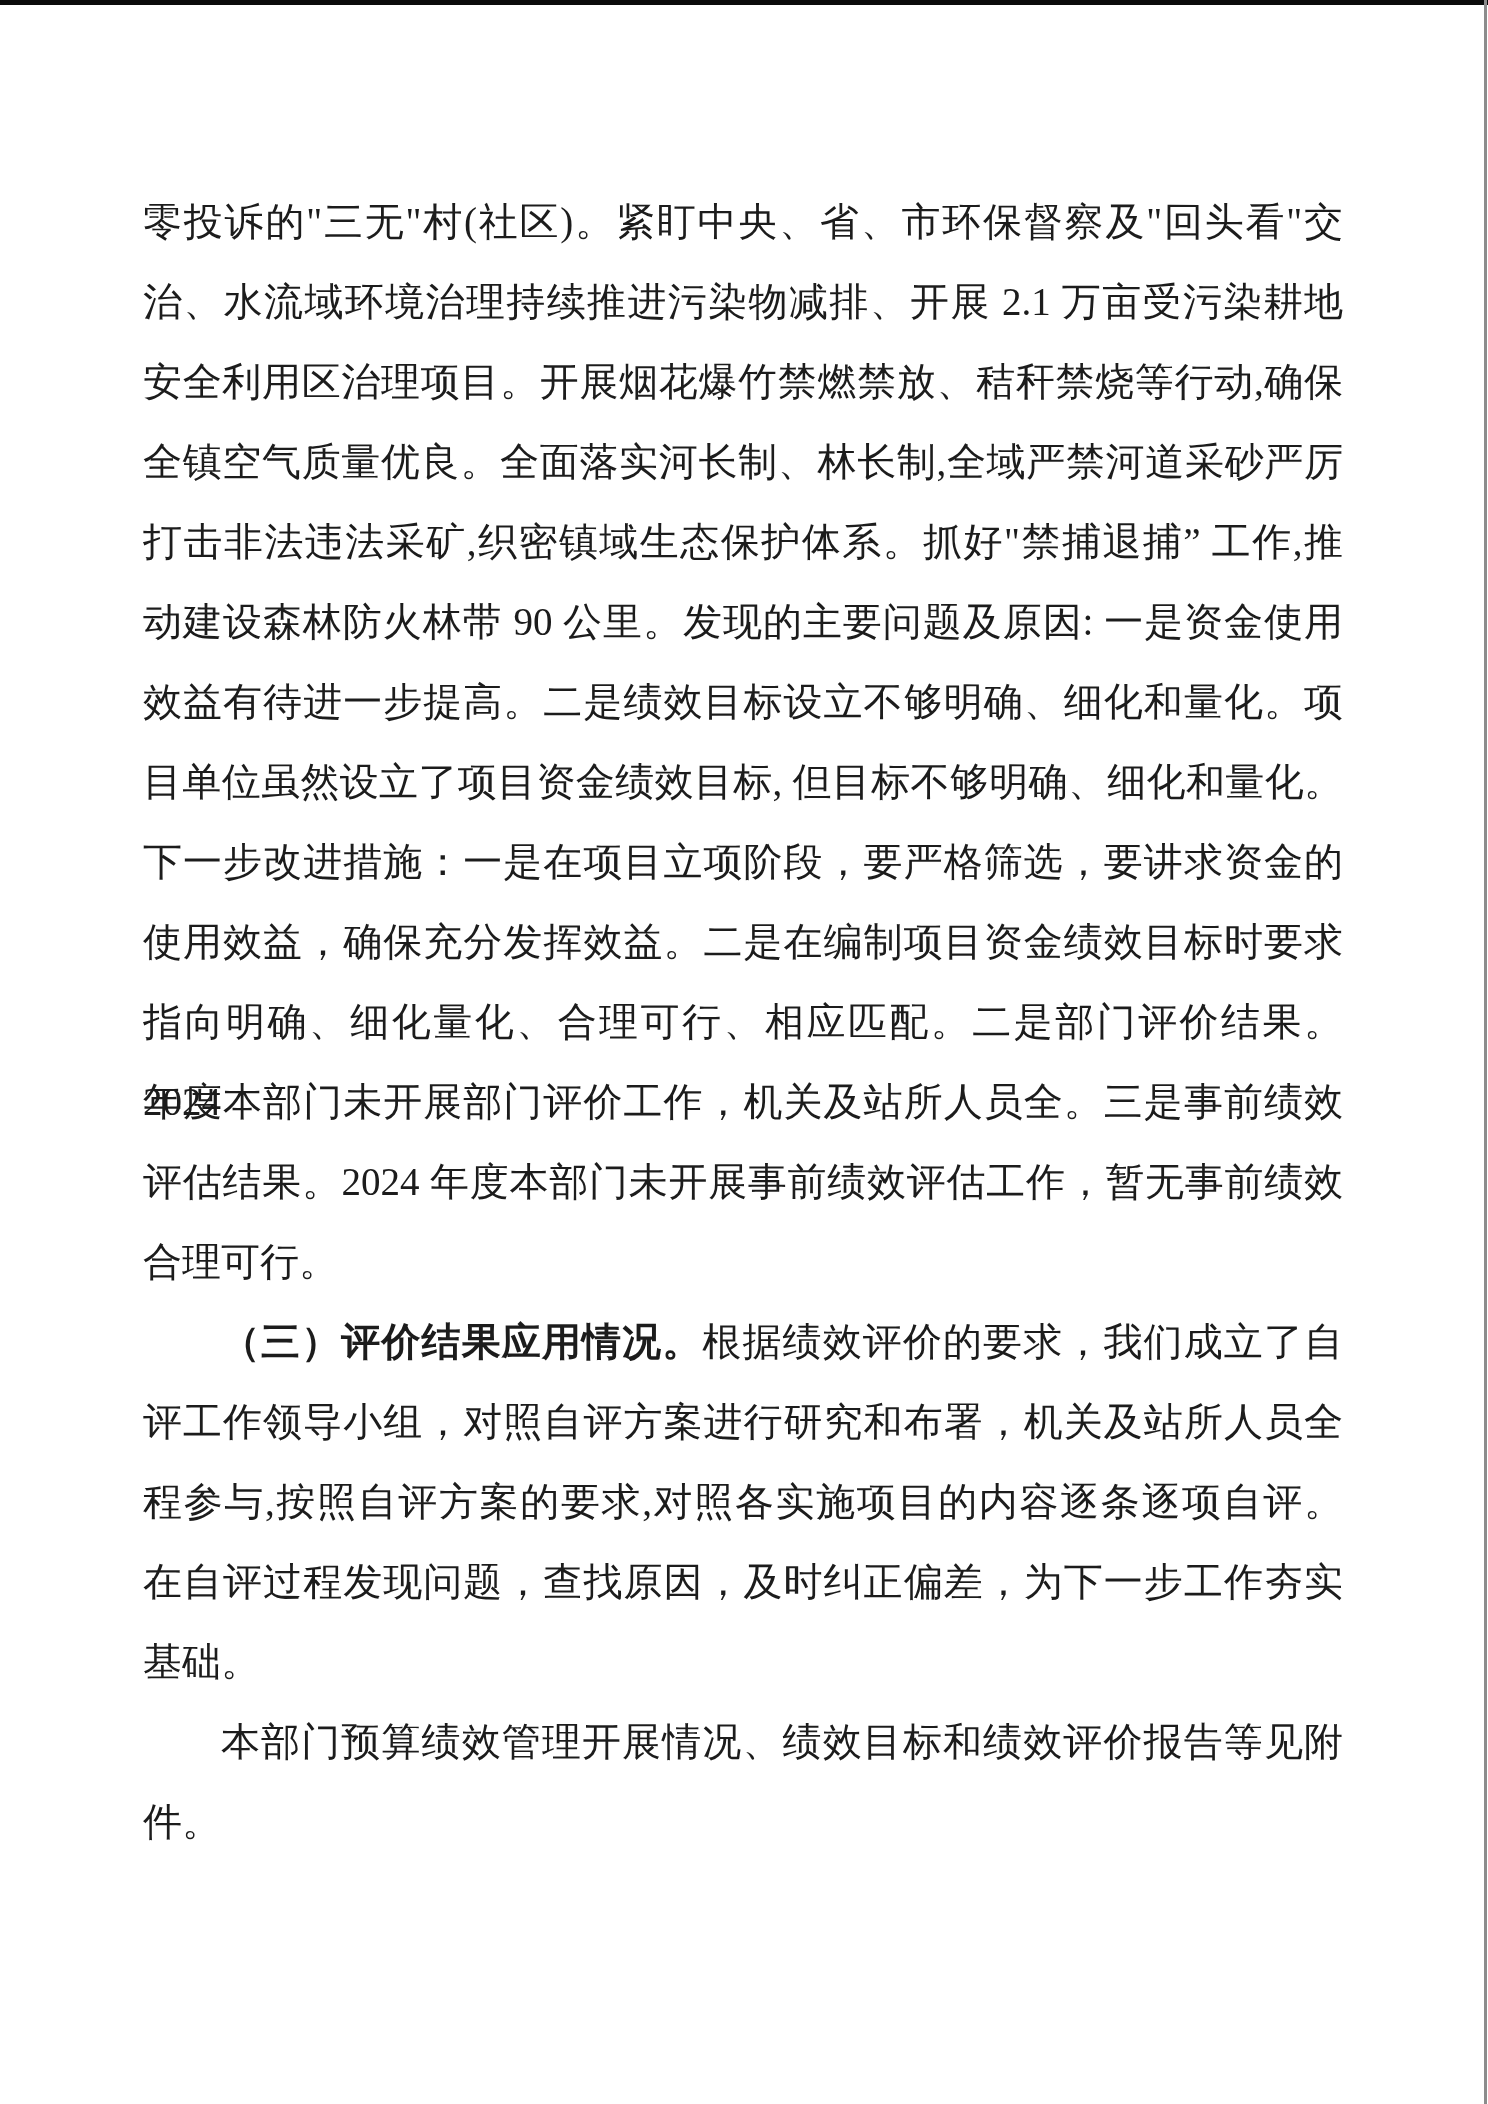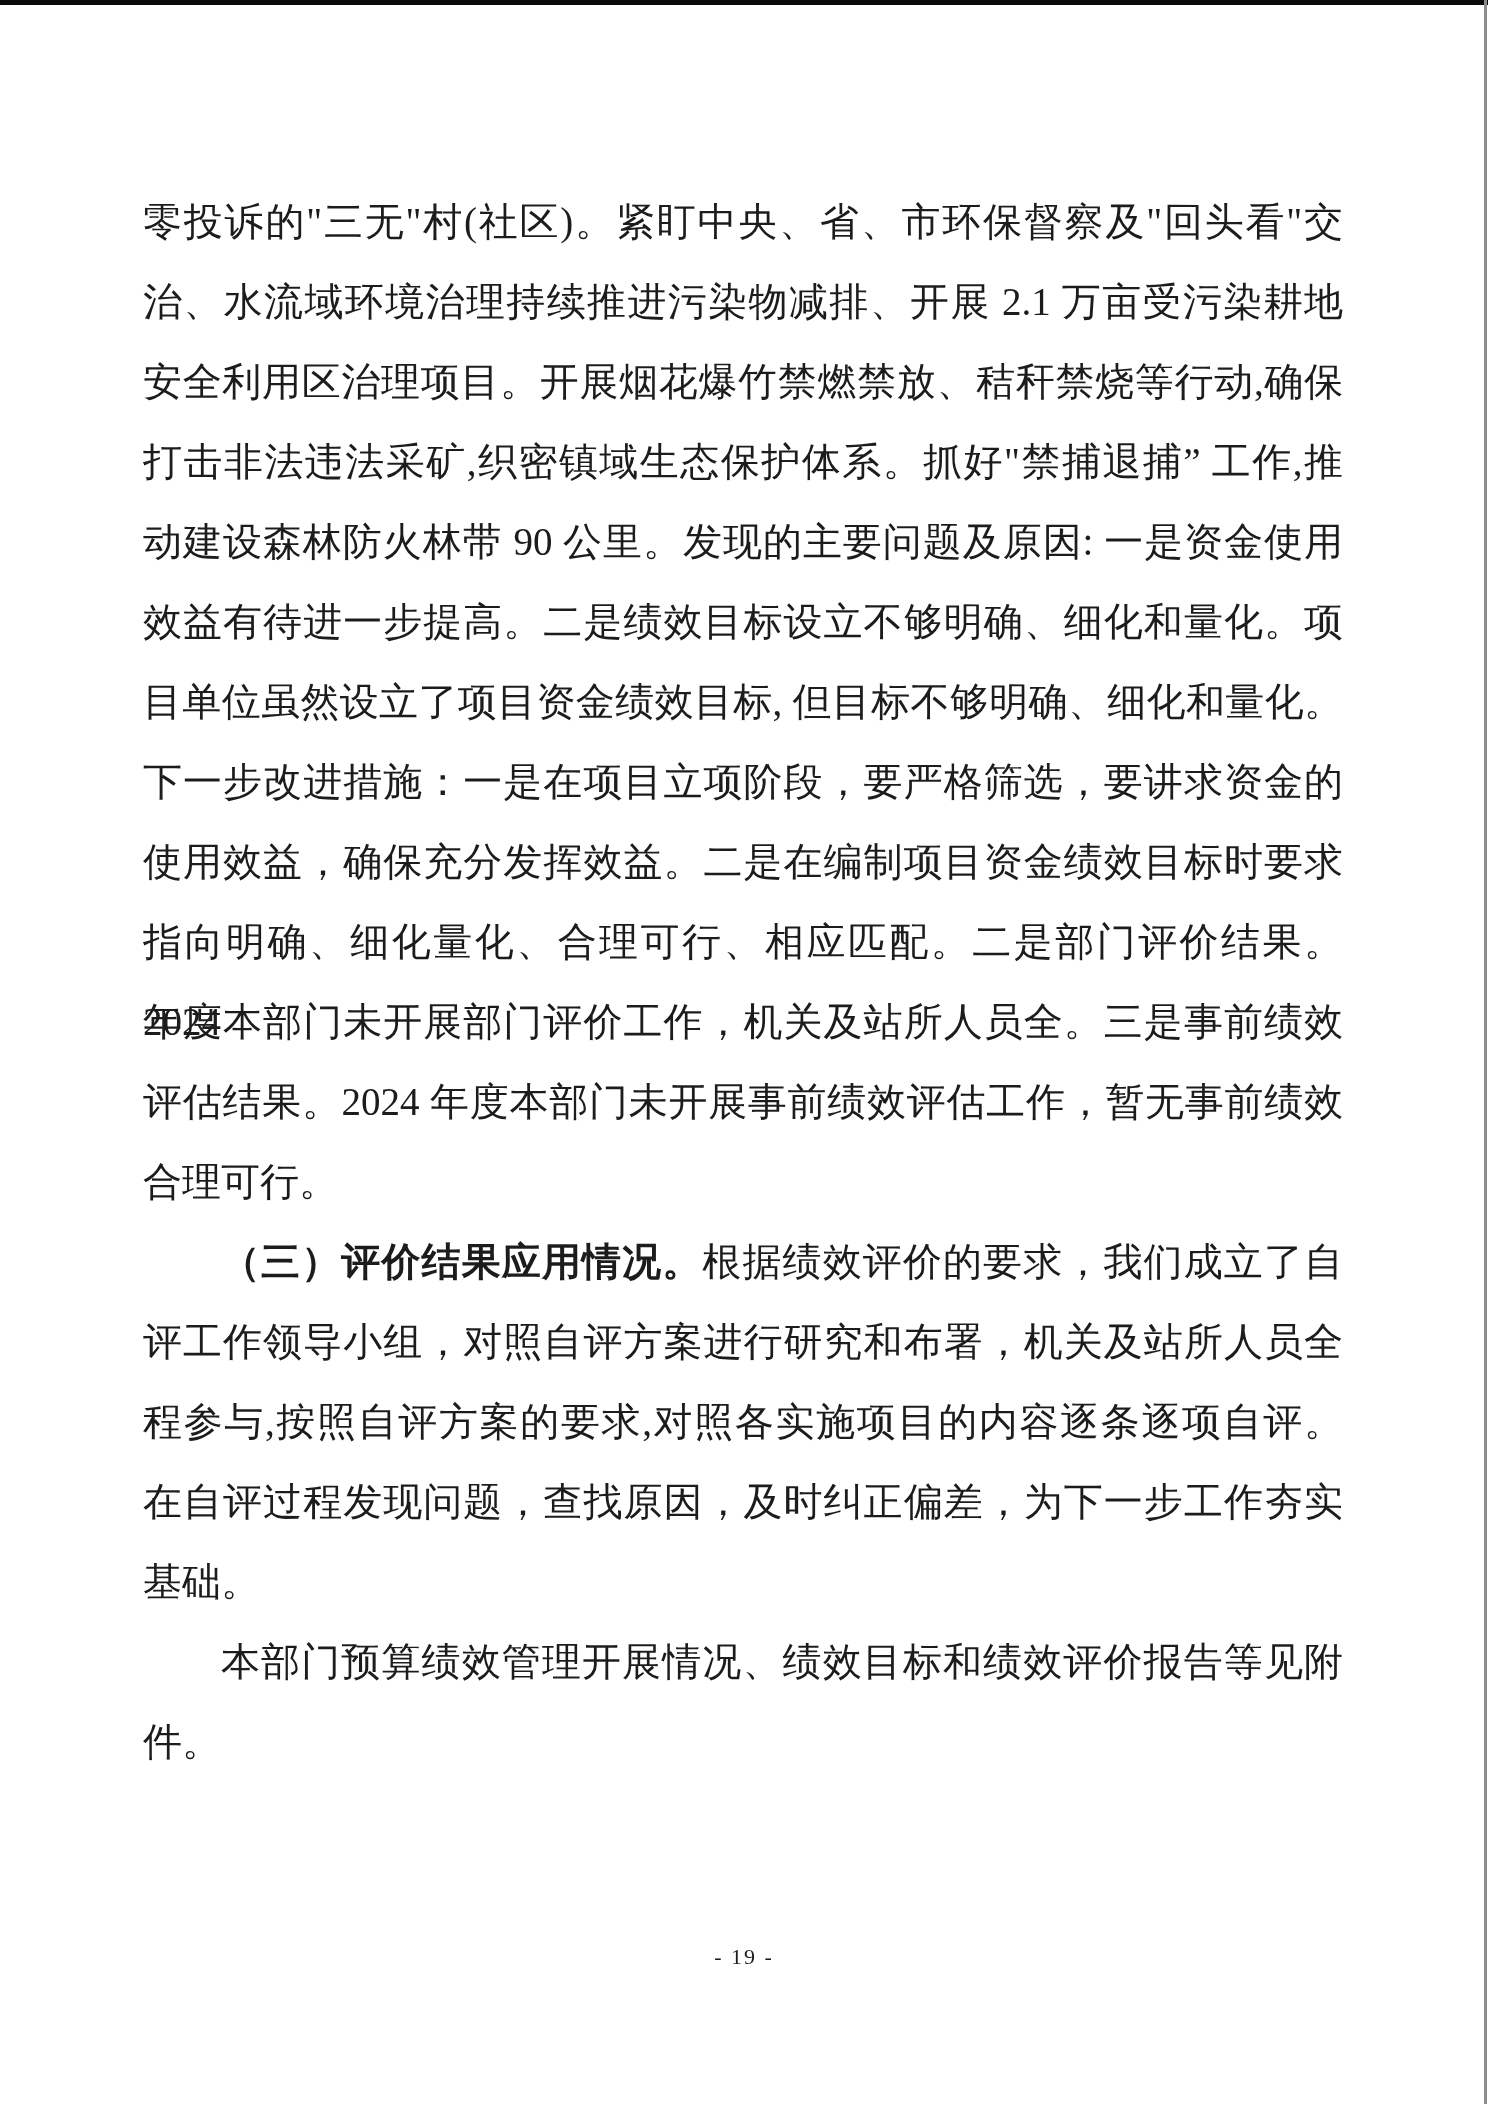--- a/index.html
+++ b/index.html
@@ -50,32 +50,32 @@
 </head>
 <body>
 
 <div class="page">
   <div class="top-edge"></div>
   <div class="right-edge"></div>
   <div class="text-block">
       <div class="line"><span class="seg">零投诉的"三无"村(社区)。紧盯中央、省、市环保督察及"回头看"交</span></div>
       <div class="line"><span class="seg">治、水流域环境治理持续推进污染物减排、开展 2.1 万亩受污染耕地</span></div>
       <div class="line"><span class="seg">安全利用区治理项目。开展烟花爆竹禁燃禁放、秸秆禁烧等行动,确保</span></div>
+      <div class="line"><span class="seg">全镇空气质量优良。全面落实河长制、林长制,全域严禁河道采砂严厉</span></div>
       <div class="line"><span class="seg">打击非法违法采矿,织密镇域生态保护体系。抓好"禁捕退捕” 工作,推</span></div>
       <div class="line"><span class="seg">动建设森林防火林带 90 公里。发现的主要问题及原因: 一是资金使用</span></div>
       <div class="line"><span class="seg">效益有待进一步提高。二是绩效目标设立不够明确、细化和量化。项</span></div>
       <div class="line"><span class="seg">目单位虽然设立了项目资金绩效目标, 但目标不够明确、细化和量化。</span></div>
       <div class="line"><span class="seg">下一步改进措施：一是在项目立项阶段，要严格筛选，要讲求资金的</span></div>
       <div class="line"><span class="seg">使用效益，确保充分发挥效益。二是在编制项目资金绩效目标时要求</span></div>
       <div class="line"><span class="seg">指向明确、细化量化、合理可行、相应匹配。二是部门评价结果。2024</span></div>
       <div class="line"><span class="seg">年度本部门未开展部门评价工作，机关及站所人员全。三是事前绩效</span></div>
       <div class="line"><span class="seg">评估结果。2024 年度本部门未开展事前绩效评估工作，暂无事前绩效</span></div>
       <div class="line short"><span class="seg">合理可行。</span></div>
       <div class="line indent"><span class="seg bold">（三）评价结果应用情况。</span><span class="seg">根据绩效评价的要求，我们成立了自</span></div>
       <div class="line"><span class="seg">评工作领导小组，对照自评方案进行研究和布署，机关及站所人员全</span></div>
       <div class="line"><span class="seg">程参与,按照自评方案的要求,对照各实施项目的内容逐条逐项自评。</span></div>
       <div class="line"><span class="seg">在自评过程发现问题，查找原因，及时纠正偏差，为下一步工作夯实</span></div>
       <div class="line short"><span class="seg">基础。</span></div>
       <div class="line indent"><span class="seg">本部门预算绩效管理开展情况、绩效目标和绩效评价报告等见附</span></div>
       <div class="line short"><span class="seg">件。</span></div>
     </div>
-  <div class="footer">- 19 -</div>
 </div>
 
 </body></html>

